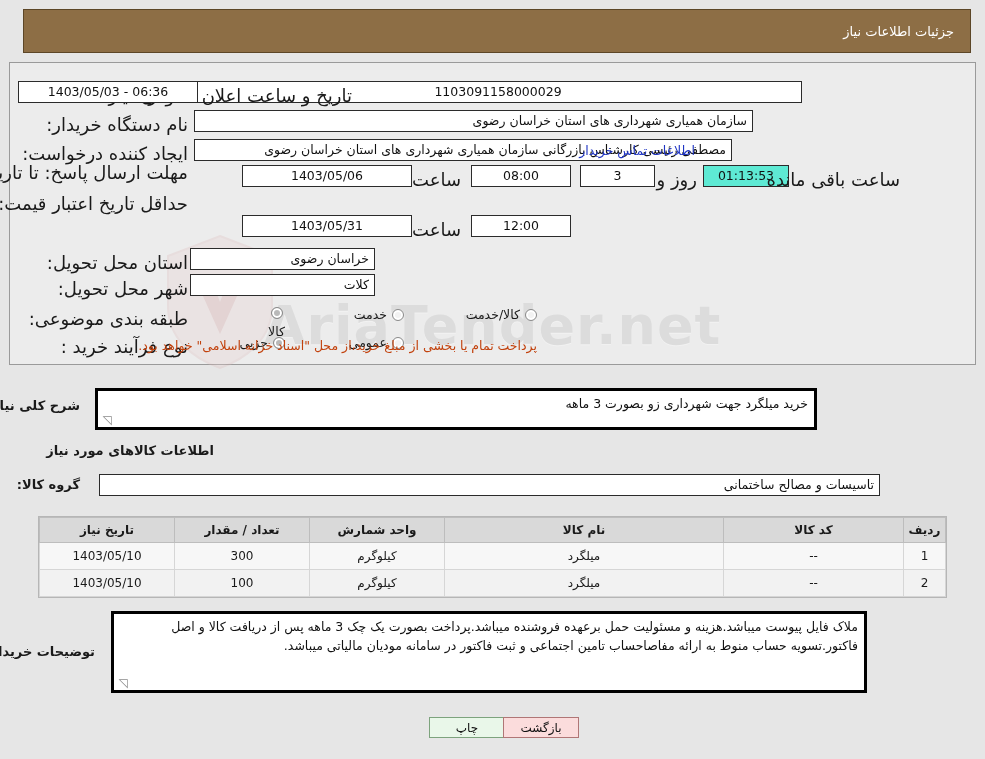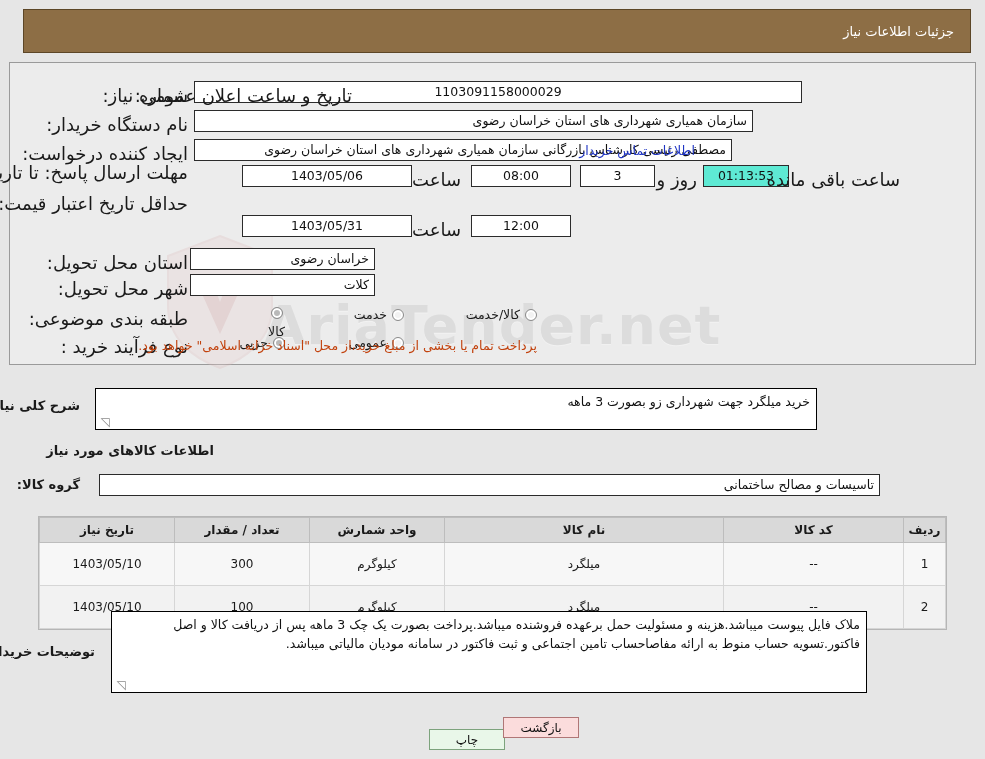--- a/index.html
+++ b/index.html
@@ -124,21 +124,21 @@
     font-size: 12.5px;
     color: #c2410c;
     white-space: nowrap;
     z-index: 6;
   }
 
   
   .ta {
     position: absolute;
     background: #ffffff;
-    border: 1px solid #000000;
+    border: 3px solid #000000;
     font-family: "DejaVu Sans", "Liberation Sans", sans-serif;
     font-size: 12.5px;
     color: #111;
     padding: 3px 6px;
     z-index: 6;
     direction: rtl;
     text-align: right;
     line-height: 19px;
     overflow: hidden;
   }
@@ -170,42 +170,42 @@
     height: 25px;
     text-align: center;
     padding: 2px 4px;
     white-space: nowrap;
   }
   tbody td {
     border: 1px solid #d6d6d6;
     background: #f7f7f7;
     height: 24px;
     text-align: center;
-    padding: 14px 4px;
+    padding: 6px 4px;
     color: #1a1a1a;
     white-space: nowrap;
   }
   tbody tr:nth-child(even) td { background: #f2f2f2; }
   td.ltr { direction: ltr; }
 
   
   .btn {
     position: absolute;
     height: 21px;
     border: 1px solid #6e6e6e;
     font-family: "DejaVu Sans", "Liberation Sans", sans-serif;
     font-size: 12px;
     color: #111;
     display: flex;
     align-items: center;
     justify-content: center;
     cursor: pointer;
     z-index: 6;
   }
-  .btn-print  { background: #e9f7e9; border-color: #7da37d; margin-top: 12px; }
+  .btn-print  { background: #e9f7e9; border-color: #7da37d; }
   .btn-back   { background: #fbdcdc; border-color: #b07676; }
 </style>
 </head>
 <body>
 
 <div class="page">
 
   <div class="title-bar">
     <span>جزئیات اطلاعات نیاز</span>
   </div>
@@ -216,20 +216,21 @@
     <svg class="wm-shield" viewBox="0 0 120 140">
       <path d="M60 4 L112 24 V74 C112 106 88 126 60 136 C32 126 8 106 8 74 V24 Z" fill="#e8cfcf" stroke="#dcbcbc" stroke-width="2"></path>
       <path d="M34 44 L60 102 L86 44 L70 44 L60 70 L50 44 Z" fill="#cf9a9a"></path>
     </svg>
     <span class="wm-text">AriaTender.net</span>
   </div>
 
   <div class="lbl" style="right:797px; top:85px;">شماره نیاز:</div>
   <div class="fld num" style="right:183px; top:81px; width:608px;">1103091158000029</div>
   <div class="lbl" style="right:633px; top:85px;">تاریخ و ساعت اعلان عمومی:</div>
+  <div class="fld num" style="right:787px; top:81px; width:180px;">1403/05/03 - 06:36</div>
 
   <div class="lbl" style="right:797px; top:114px;">نام دستگاه خریدار:</div>
   <div class="fld rgt" style="right:232px; top:110px; width:559px;">سازمان همیاری شهرداری های استان خراسان رضوی</div>
 
   <div class="lbl" style="right:797px; top:143px;">ایجاد کننده درخواست:</div>
   <div class="fld rgt" style="right:253px; top:139px; width:538px;">مصطفی رئیسی کارشناس بازرگانی سازمان همیاری شهرداری های استان خراسان رضوی</div>
   <div class="link" style="right:290px; top:143px;">اطلاعات تماس خریدار</div>
 
   <div class="lbl" style="right:797px; top:165px; line-height:16px; text-align:right;">
     <span>مهلت ارسال پاسخ: تا تاریخ:</span>

